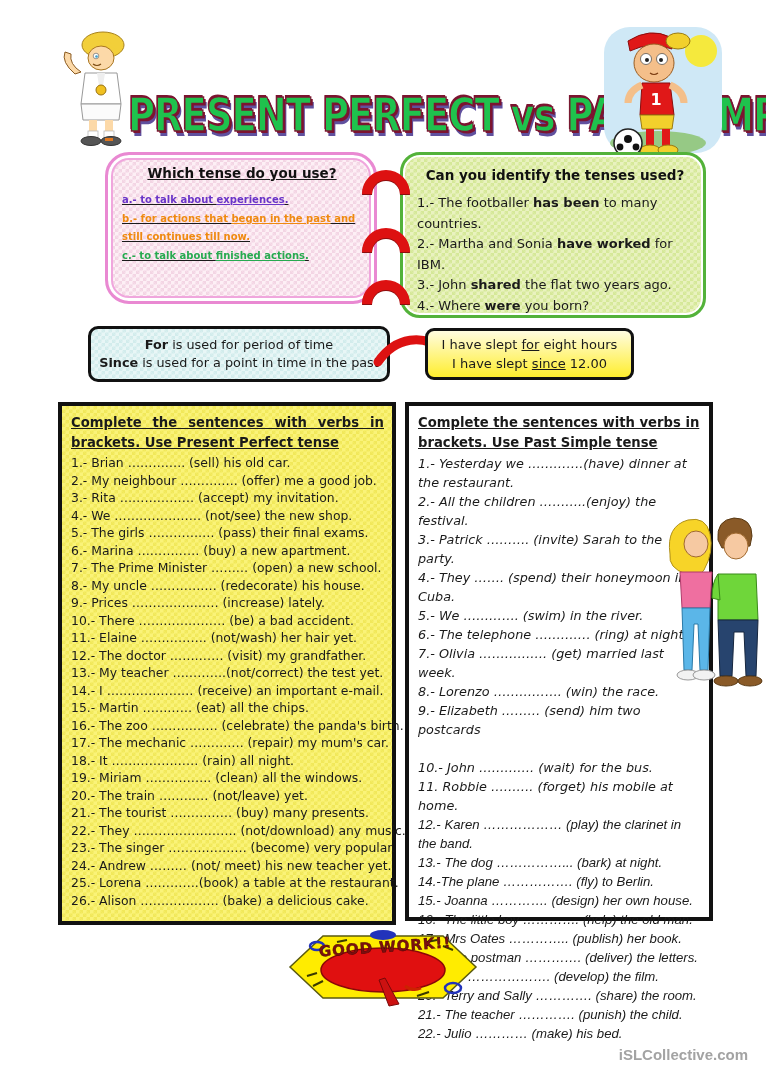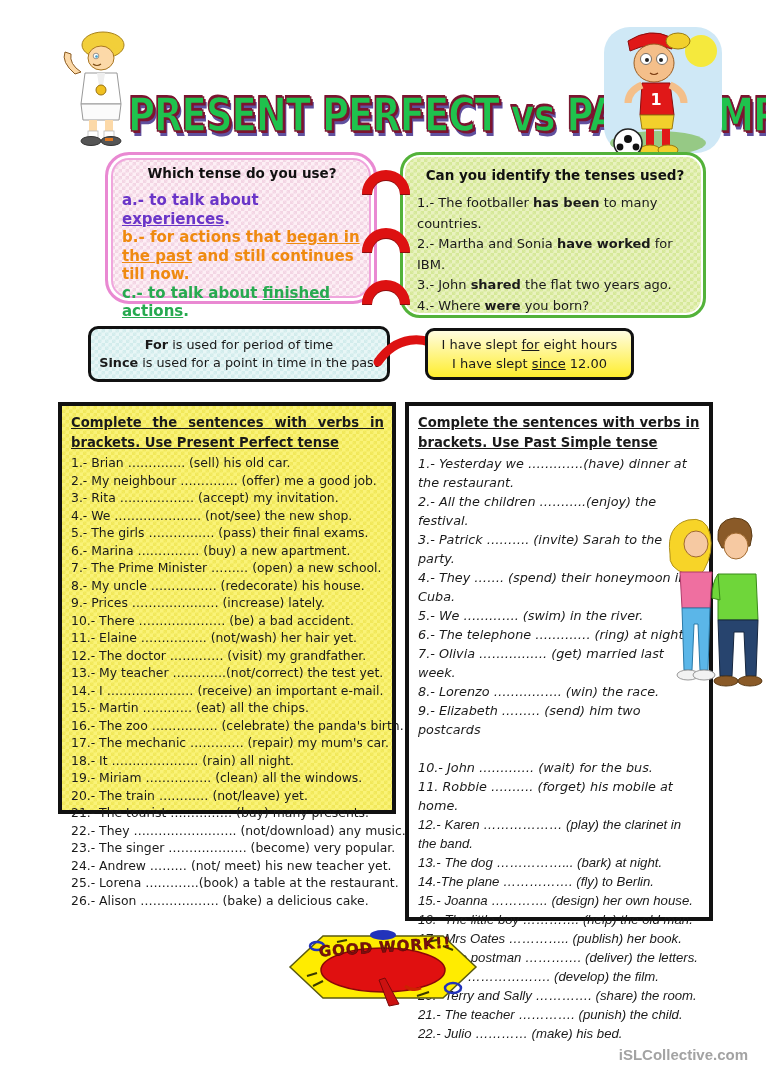--- a/index.html
+++ b/index.html
@@ -17,26 +17,26 @@
   
   .title{left:128px;top:88px;width:494px;text-align:center;
     font-size:37px;font-weight:bold;letter-spacing:-1px;color:#1fc24d;
     -webkit-text-stroke:1.2px #7c1430;
     text-shadow:2px 2px 0 #7c1430,-1px -1px 0 #7c1430,3px 4px 0 #60509e;
     transform:scaleY(1.25);transform-origin:50% 0;white-space:nowrap;}
 
   
   .pink-box{left:105px;top:152px;width:272px;height:152px;--c0:#fdeff5;--c1:#f3d5e4;
     border:3px solid #e989d2;border-radius:24px;box-shadow:inset 0 0 0 3px #fff,inset 0 0 0 5px #f0a6dd;
-    box-sizing:border-box;padding:10px 12px 6px 14px;}
+    box-sizing:border-box;padding:10px 12px 6px 14px;text-decoration:underline;}
   .green-box{left:400px;top:152px;width:306px;height:166px;--c0:#e9f2bf;--c1:#d5e898;
     border:3px solid #53b23a;border-radius:20px;box-shadow:inset 0 0 0 2px #fff;
     box-sizing:border-box;padding:12px 10px 0 14px;}
   .box-heading{text-align:center;font-weight:bold;font-size:13.5px;margin-bottom:10px;color:#111;}
-  .pink-box .list-line{font-size:15px;font-weight:bold;line-height:18.5px;}
+  .pink-box .list-line{font-size:10px;font-weight:bold;line-height:18.5px;}
   .green-box .list-line{font-size:13px;line-height:20.5px;}
   .b{font-weight:bold;}
   .u{text-decoration:underline;}
 
   
   .arch{width:48px;height:24px;border:10px solid #dd1111;border-bottom:none;
     border-radius:24px 24px 0 0;box-sizing:border-box;filter:drop-shadow(0 1px 0 #8c0e0e);}
   .arch1{left:362px;top:170px;} .arch2{left:362px;top:228px;} .arch3{left:362px;top:280px;}
 
   
@@ -47,21 +47,21 @@
   .example-box{left:425px;top:328px;width:209px;height:52px;
     background:linear-gradient(180deg,#fffdе0 0%,#fff9c0 30%,#ffee2e 100%);
     background:linear-gradient(180deg,#fffce0,#ffee2e);
     border:3px solid #111;border-radius:9px;box-sizing:border-box;
     display:flex;flex-direction:column;justify-content:center;text-align:center;}
   .example-box .list-line{font-size:13px;line-height:19px;}
   .curve-arrow{left:372px;top:328px;}
 
   
   .ws{box-sizing:border-box;border:4px solid #111;}
-  .ws-left{left:58px;top:402px;width:338px;height:412px;--c0:#faf378;--c1:#f1e85a;padding:7px 8px 4px 9px;}
+  .ws-left{left:58px;top:402px;width:338px;height:523px;--c0:#faf378;--c1:#f1e85a;padding:7px 8px 4px 9px;}
   .ws-right{left:405px;top:402px;width:308px;height:519px;background:#fff;padding:7px 8px 4px 9px;}
   .ws-heading{font-weight:bold;font-size:13.2px;line-height:19.5px;text-decoration:underline;margin-bottom:2px;}
   .ws-left .ws-heading{text-align:justify;}
   .ws-left .list-line{font-size:12.4px;line-height:17.5px;white-space:nowrap;}
   .ws-right .list-line{font-size:12.8px;line-height:19px;font-style:italic;}
   .plainfont .list-line{font-family:"Liberation Sans",sans-serif;font-size:13.2px;}
 
   
   .badge{left:287px;top:926px;width:192px;height:82px;}
   .badge-text{position:absolute;left:18px;top:12px;width:160px;text-align:center;

